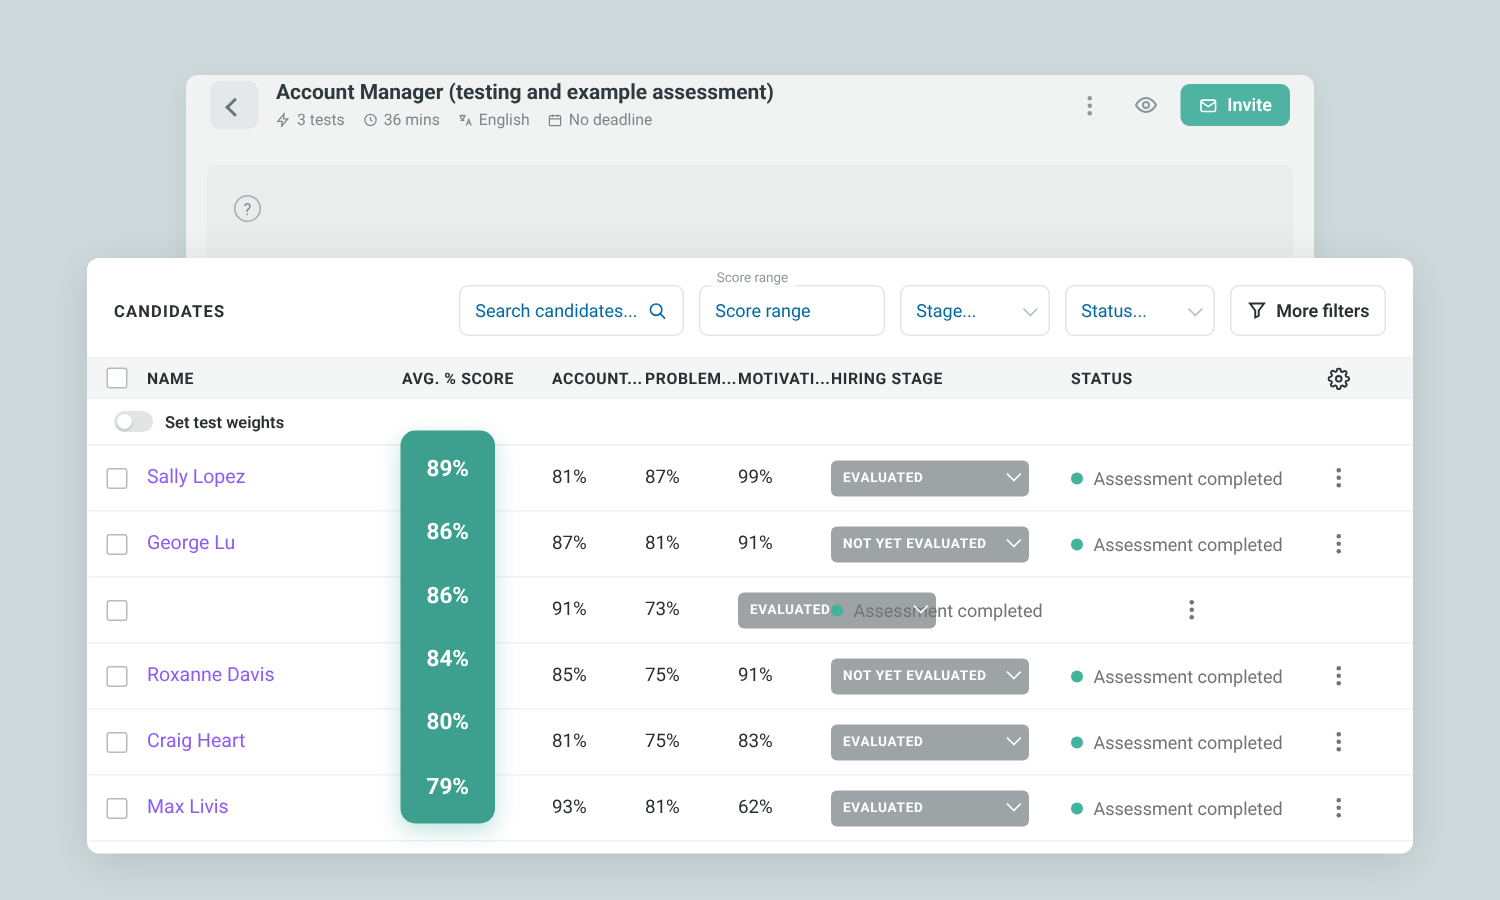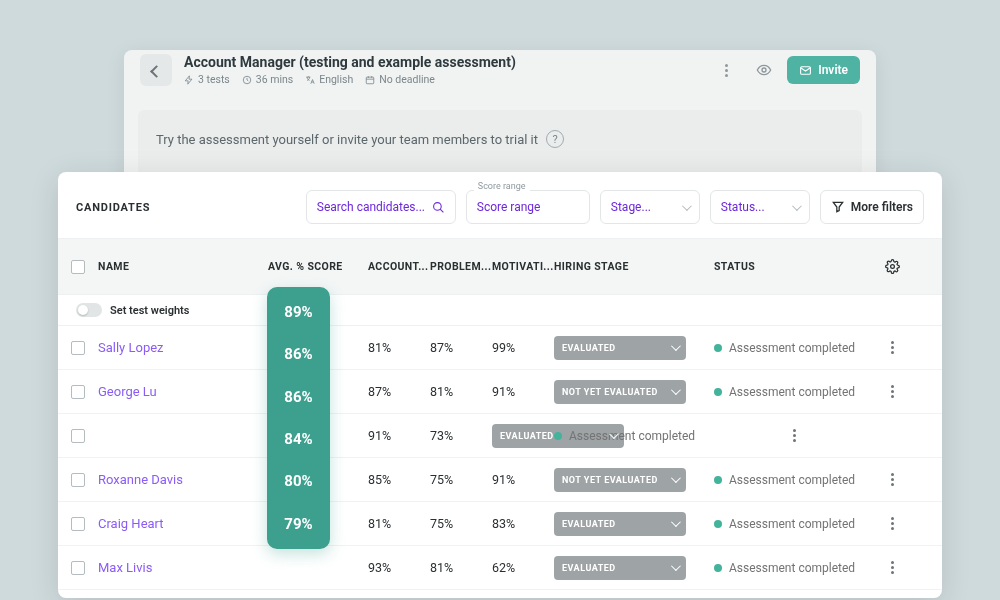--- a/index.html
+++ b/index.html
@@ -91,40 +91,40 @@
     align-self: center;
     flex: 1;
   }
   .input-outline {
     border: 1px solid #e2e6e7;
     border-radius: 6px;
     height: 34px;
     display: flex; align-items: center;
     padding: 0 10px;
     font-size: 12px;
-    color: #6d28d9;
+    color: #0369a1;
     background: #fff;
   }
   .search-box { width: 150px; gap: 6px; }
   .score-range-wrap { position: relative; width: 124px; }
   .score-range-floating {
     position: absolute; top: -9px; left: 8px;
     background: #fff; padding: 0 4px;
     font-size: 9px; color: #8f999d;
   }
   .select-box { width: 100px; justify-content: space-between; }
   .more-filters { gap: 6px; color: #2a2f31; font-weight: 600; cursor: pointer; }
   
   .table { width: 100%; }
   .thead {
     background: #f4f6f6;
     display: grid;
     grid-template-columns: 40px 170px 100px 62px 62px 62px 160px 160px 36px;
     align-items: center;
-    height: 57px;
+    height: 28px;
     border-top: 1px solid #eef0f1;
     border-bottom: 1px solid #eef0f1;
   }
   .th {
     font-size: 10.5px;
     font-weight: 700;
     letter-spacing: 0.4px;
     color: #2a2f31;
     text-transform: uppercase;
     white-space: nowrap;
@@ -285,21 +285,20 @@
       <div class="invite-btn">
         <svg width="13" height="13" viewBox="0 0 24 24" fill="none" stroke="currentColor" stroke-width="2">
             <rect x="3" y="5" width="18" height="14" rx="2"></rect>
             <path d="M3 7l9 6 9-6"></path>
           </svg>
         <span>Invite</span>
       </div>
     </div>
   </div>
   <div class="banner">
-    <span>Try the assessment yourself or invite your team members to trial it</span>
     <span class="help-circle">?</span>
   </div>
 </div>
 
 <div class="front-card">
   <div class="filters-row">
     <div class="candidates-label">CANDIDATES</div>
     <div class="input-outline search-box">
       <span style="flex:1">Search candidates...</span>
       <svg width="13" height="13" viewBox="0 0 24 24" fill="none" stroke="currentColor" stroke-width="2">

